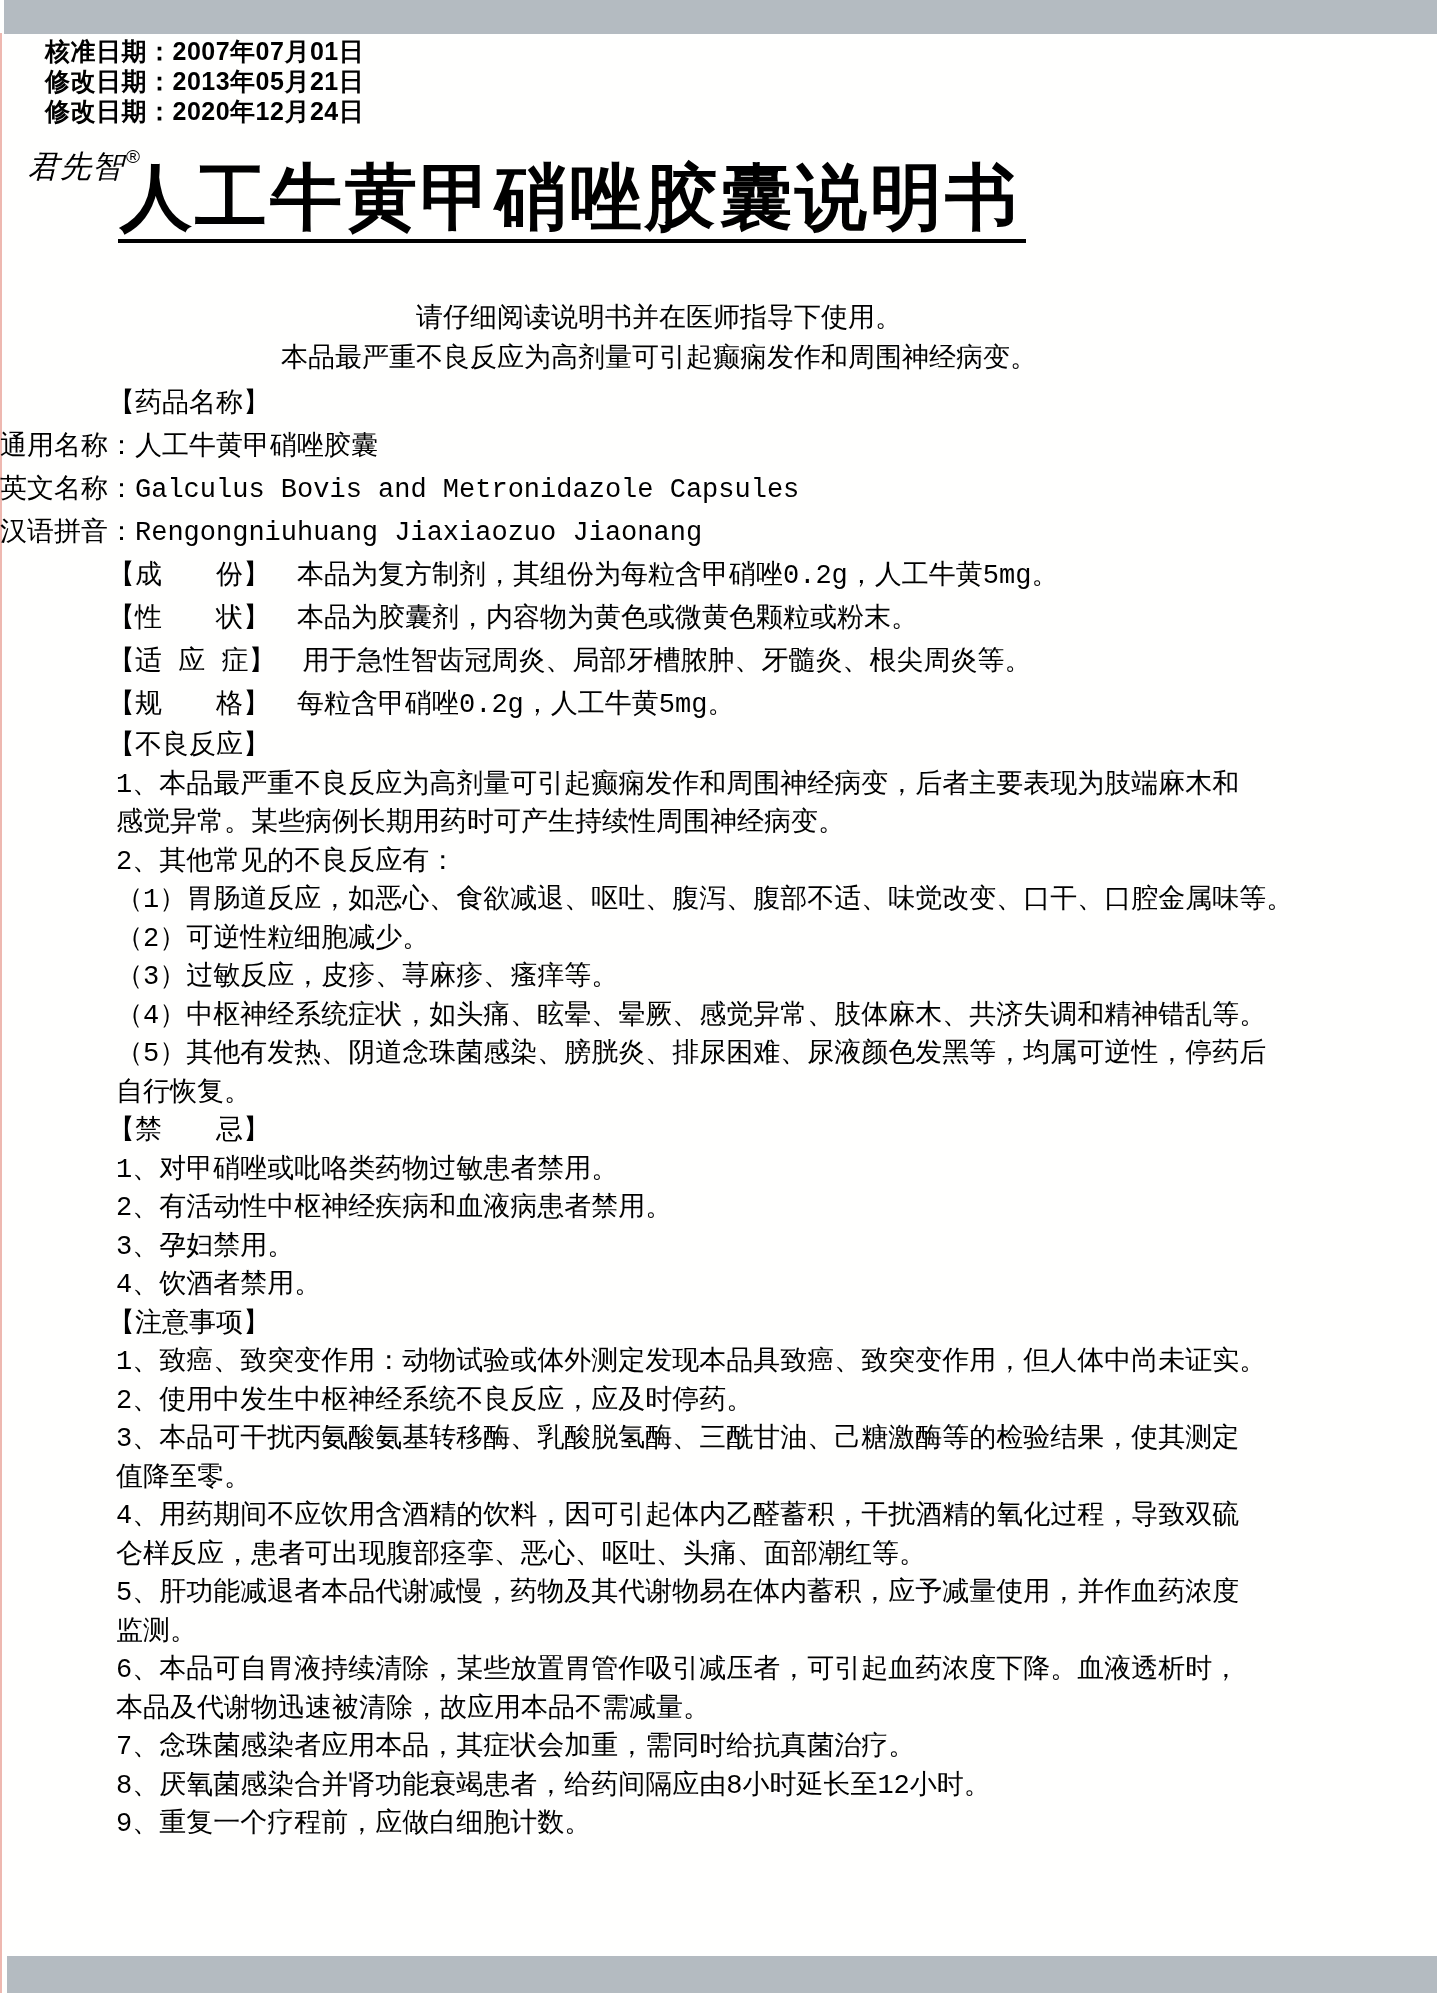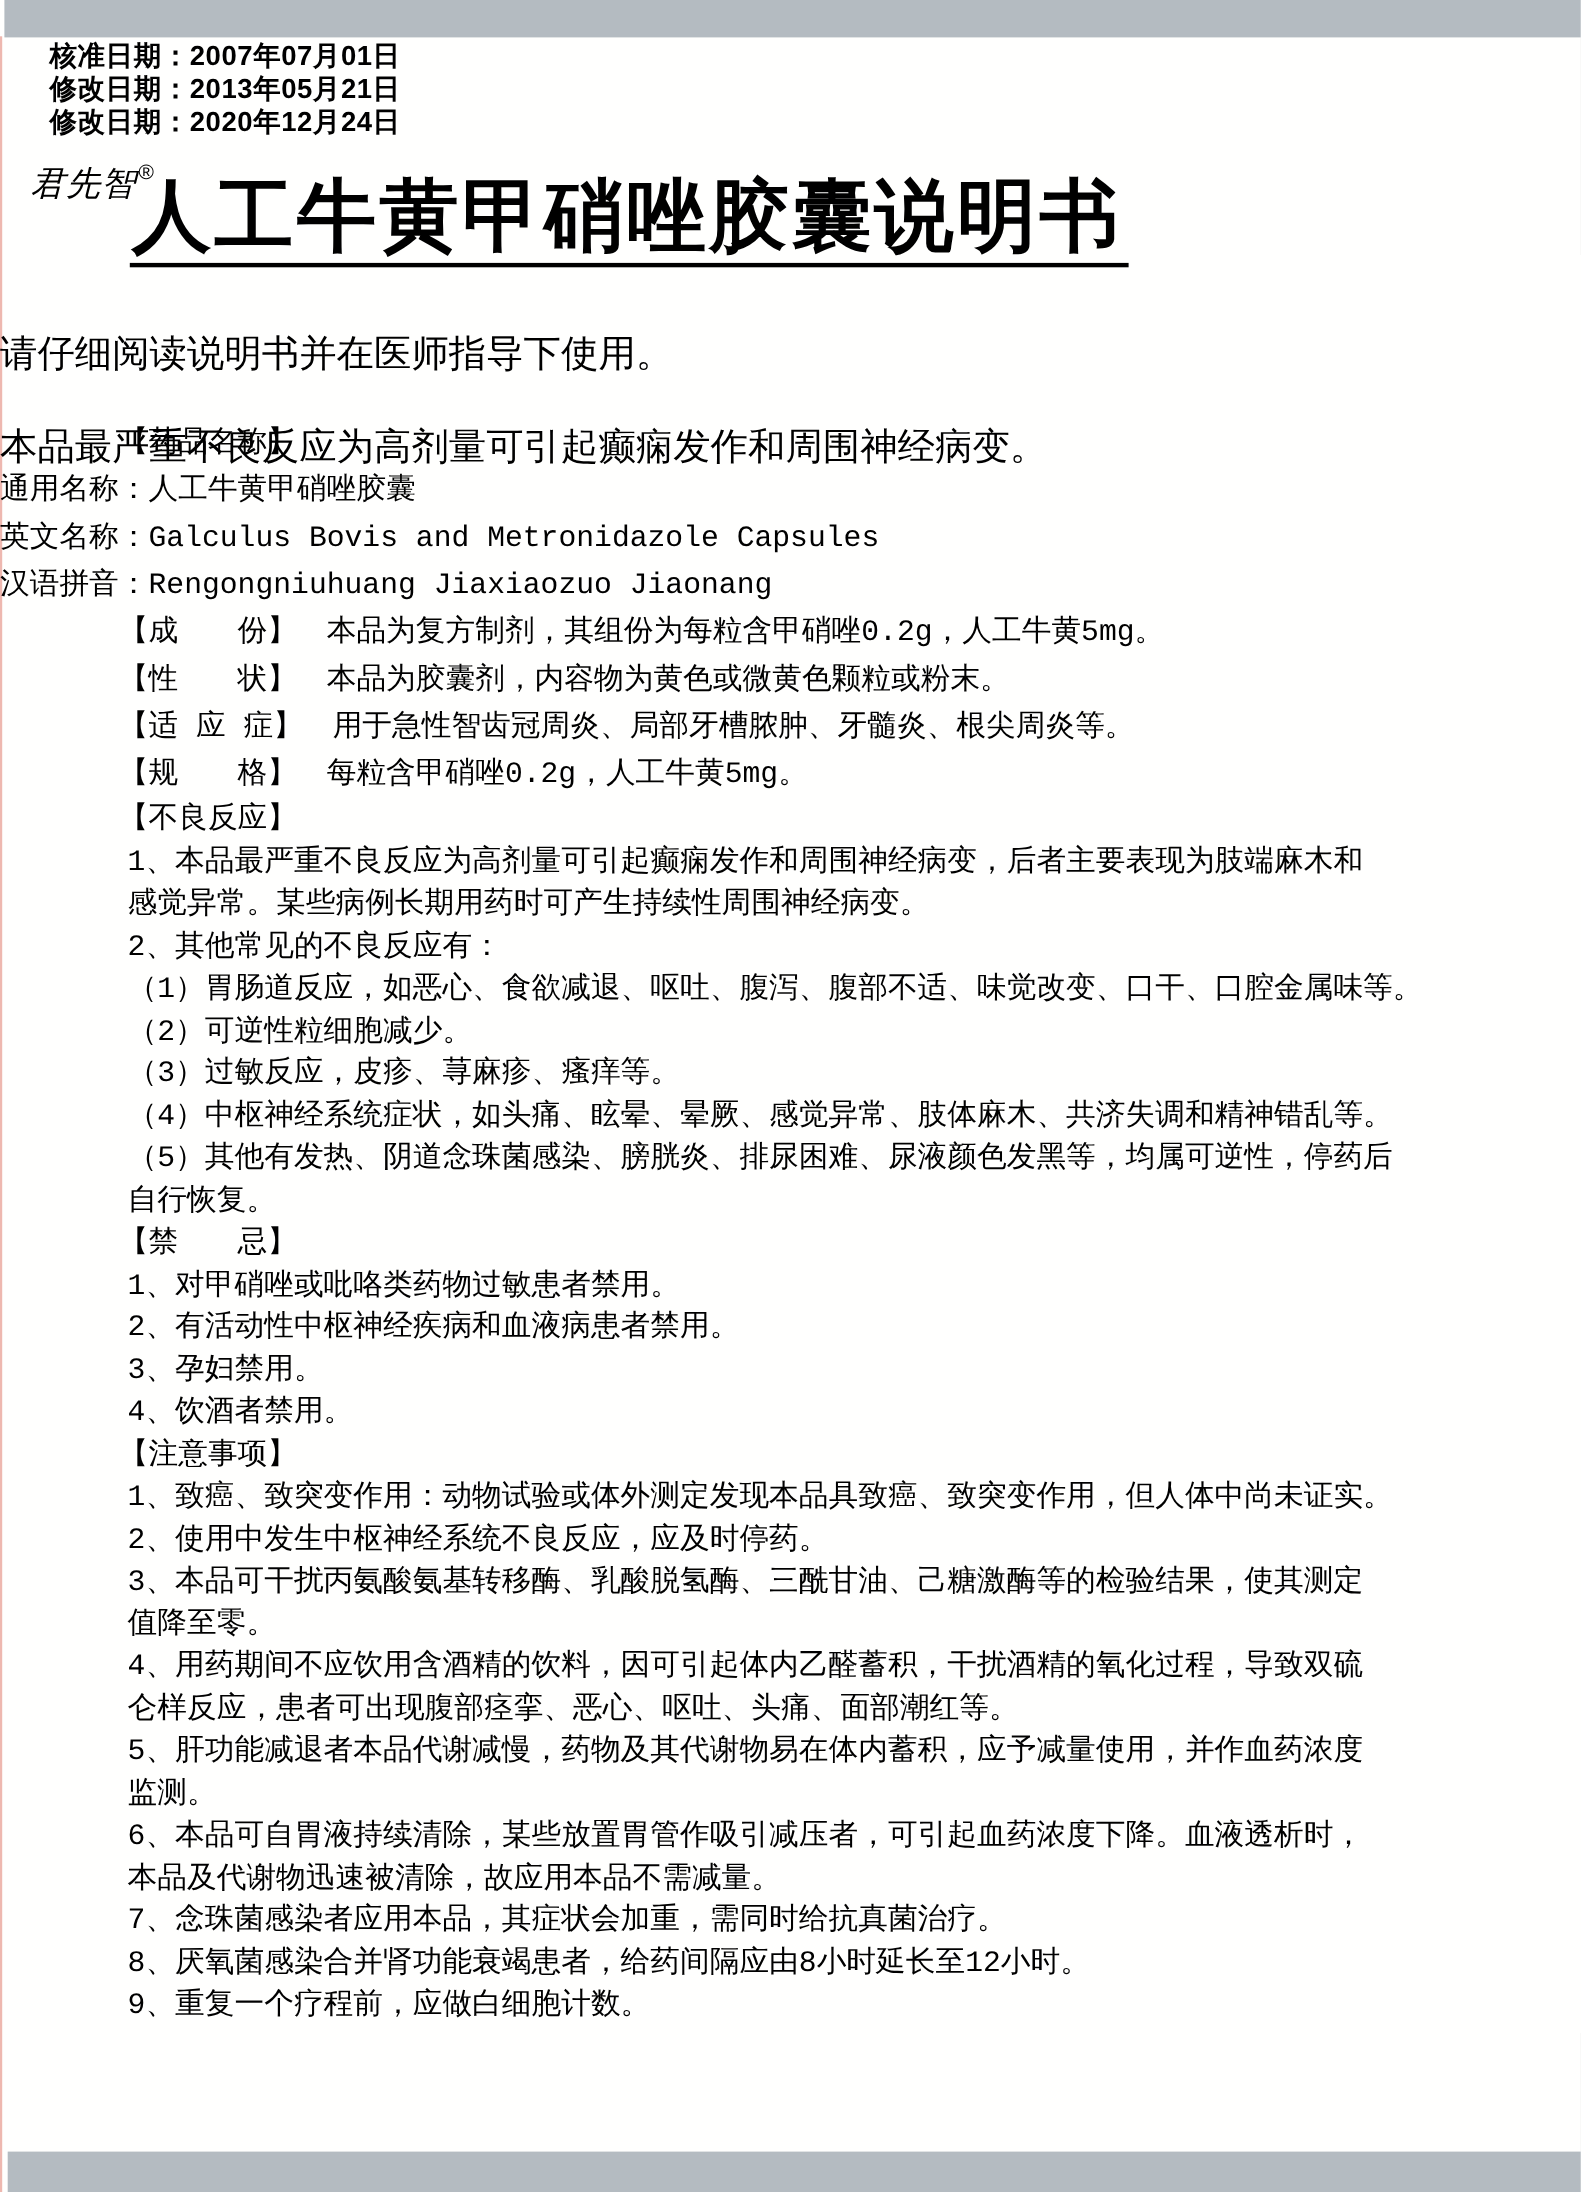--- a/index.html
+++ b/index.html
@@ -18,23 +18,23 @@
   .dates{position:absolute;top:36px;left:45px;font-size:25px;font-weight:700;line-height:30px;letter-spacing:0.5px;}
   .brand{position:absolute;top:146px;left:28px;font-size:31px;font-weight:400;font-style:italic;letter-spacing:1px;}
   .brand .reg{font-style:normal;font-size:19px;vertical-align:14px;margin-left:2px;letter-spacing:0;}
   .title{
     position:absolute;top:156px;left:118px;
     font-size:72px;font-weight:900;line-height:1.15;
     letter-spacing:3px;white-space:pre;
     border-bottom:4px solid #000;
     padding:0 6px 0 2px;
   }
-  .notice{position:absolute;left:0;width:1318px;font-size:34px;font-weight:400;white-space:pre;}
+  .notice{position:absolute;left:0;width:1318px;text-align:center;font-size:27px;font-weight:400;white-space:pre;}
   .notice.n1{top:299px;}
-  .notice.n2{top:339px;margin-top:44px;}
+  .notice.n2{top:339px;}
   .body{position:absolute;top:383px;left:0;right:0;font-size:27px;
         font-family:"Liberation Mono","Liberation Sans",sans-serif;}
   .line{white-space:pre;}
   .line.u{line-height:43px;}
   .line.l{line-height:38.5px;}
   .line.h{margin-left:108px;}
   .line.s{}
   .line.i{margin-left:116px;}
 </style>
 </head>

